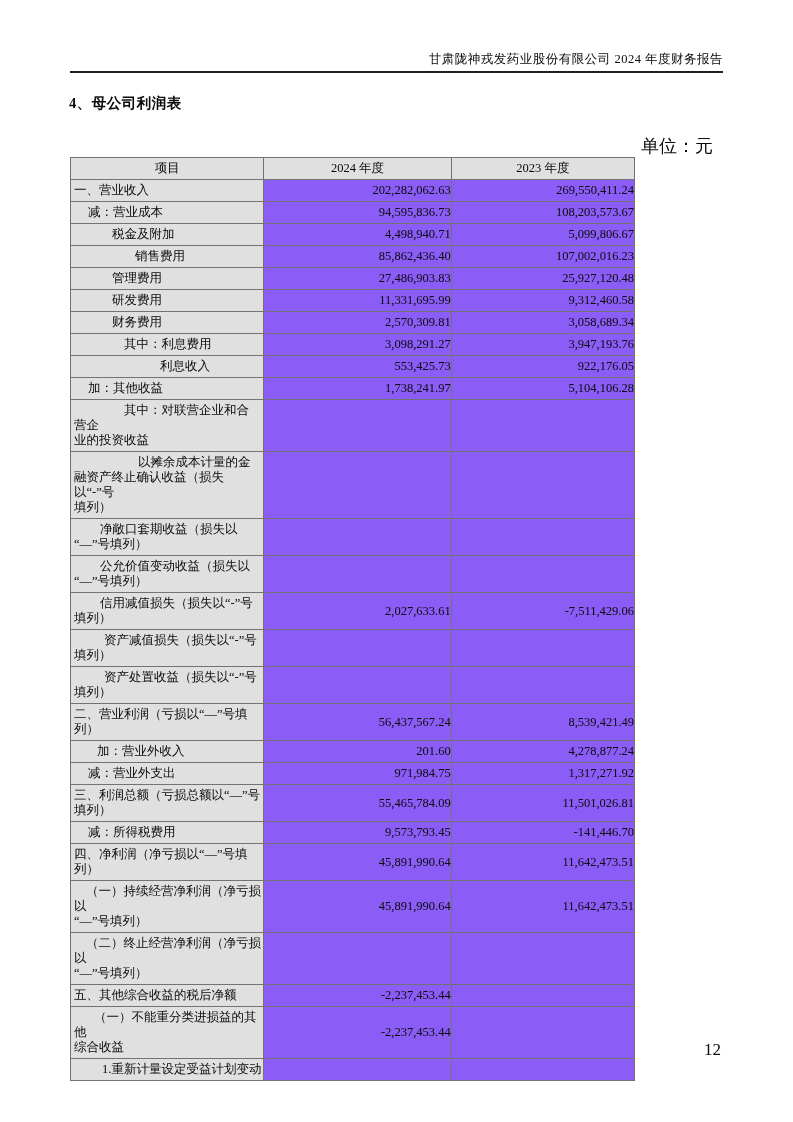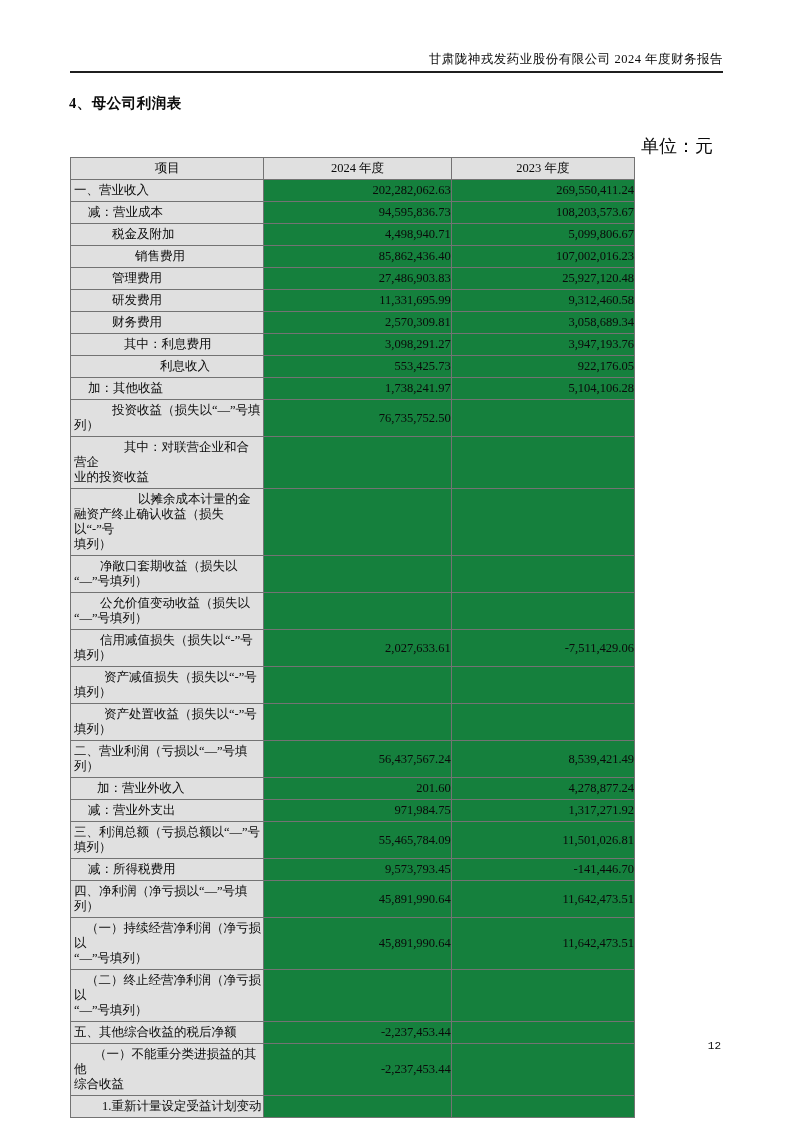--- a/index.html
+++ b/index.html
@@ -51,29 +51,28 @@
     font-weight:normal;text-align:center;
     padding:3px 4px;height:21px;
   }
   td.c-label{
     background:var(--fill);
     white-space:pre-wrap;
     padding:3px 2px 3px 3px;
     word-break:break-all;
   }
   td.c-val{
-    background:#15803d;
+    background:#8b5cf6;
     text-align:right;
     padding:3px 0 3px 4px;
     font-size:12.5px;
   }
   .page-number{
     position:absolute;top:1040px;right:72px;
-    font-size:11px;
-    font-family:Liberation Mono, monospace;
+    font-size:17px;
   }
 </style>
 </head>
 <body>
 
 <div class="page-header">甘肃陇神戎发药业股份有限公司 2024 年度财务报告</div>
 <div class="header-rule"></div>
 
 <div class="section-title">4、母公司利润表</div>
 <div class="unit-label">单位：元</div>
@@ -136,26 +135,20 @@
         <td class="c-label" style="text-indent: 86px;">利息收入</td>
         <td class="c-val">553,425.73</td>
         <td class="c-val">922,176.05</td>
       </tr>
       <tr>
         <td class="c-label" style="text-indent: 14px;">加：其他收益</td>
         <td class="c-val">1,738,241.97</td>
         <td class="c-val">5,104,106.28</td>
       </tr>
       <tr>
-        <td class="c-label" style="text-indent: 38px;">投资收益（损失以“—”号填
-列）</td>
-        <td class="c-val">76,735,752.50</td>
-        <td class="c-val"></td>
-      </tr>
-      <tr>
         <td class="c-label" style="text-indent: 50px;">其中：对联营企业和合营企
 业的投资收益</td>
         <td class="c-val"></td>
         <td class="c-val"></td>
       </tr>
       <tr>
         <td class="c-label" style="text-indent: 64px;">以摊余成本计量的金
 融资产终止确认收益（损失以“-”号
 填列）</td>
         <td class="c-val"></td>

